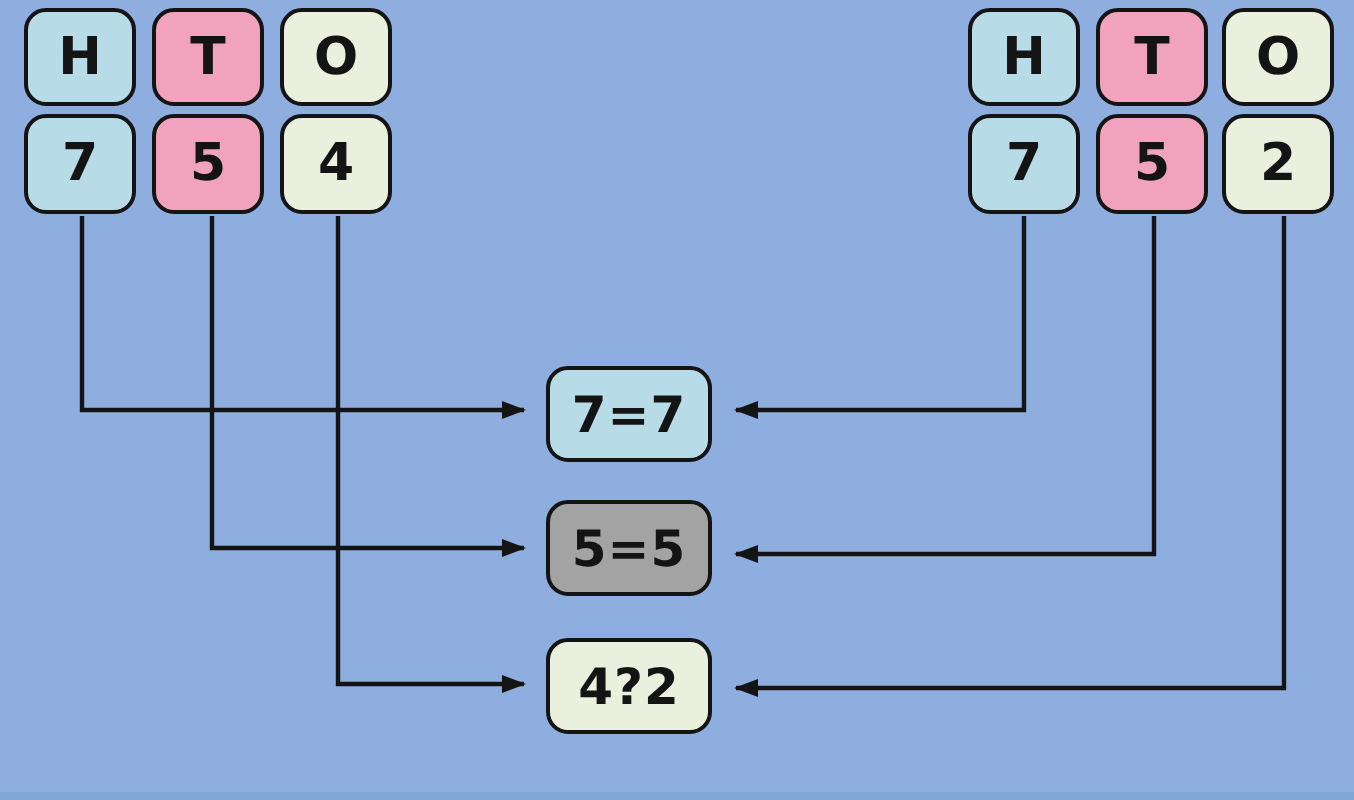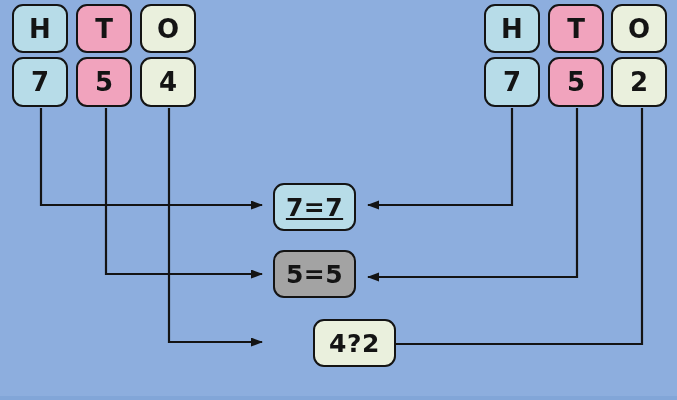--- a/index.html
+++ b/index.html
@@ -91,18 +91,18 @@
   <div class="cell digit" style="left: 140px; top: 57px; background-color: rgb(234, 240, 221);">4</div>
 
   <div class="cell small" style="left: 484px; top: 4px; background-color: rgb(183, 220, 232);">H</div>
   <div class="cell small" style="left: 548px; top: 4px; background-color: rgb(241, 163, 189);">T</div>
   <div class="cell small" style="left: 611px; top: 4px; background-color: rgb(234, 240, 221);">O</div>
 
   <div class="cell digit" style="left: 484px; top: 57px; background-color: rgb(183, 220, 232);">7</div>
   <div class="cell digit" style="left: 548px; top: 57px; background-color: rgb(241, 163, 189);">5</div>
   <div class="cell digit" style="left: 611px; top: 57px; background-color: rgb(234, 240, 221);">2</div>
 
-  <div class="cell compare" style="left: 273px; top: 183px; background-color: rgb(183, 220, 232); text-decoration: underline;">7=7</div>
+  <div class="cell compare" style="left: 273px; top: 183px; background-color: rgb(183, 220, 232);">7=7</div>
   <div class="cell compare" style="left: 273px; top: 250px; background-color: #a3a3a3;">5=5</div>
-  <div class="cell compare" style="left: 273px; top: 319px; background-color: rgb(234, 240, 221); margin-left: 40px;">4?2</div>
+  <div class="cell compare" style="left: 273px; top: 319px; background-color: rgb(234, 240, 221);">4?2</div>
 
   <div class="bottom-edge" style="background-color: rgb(130, 166, 216);"></div>
 </div>
 
 </body></html>

